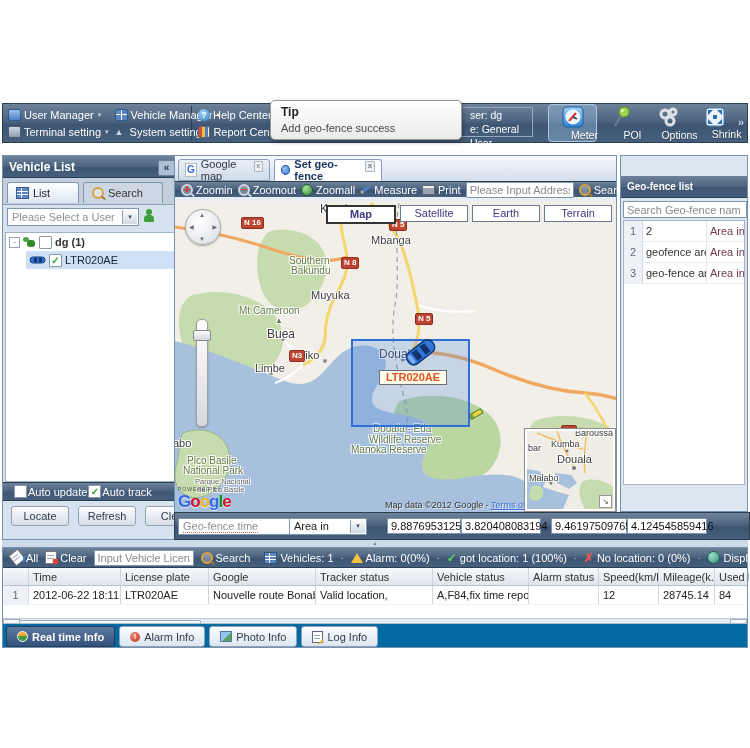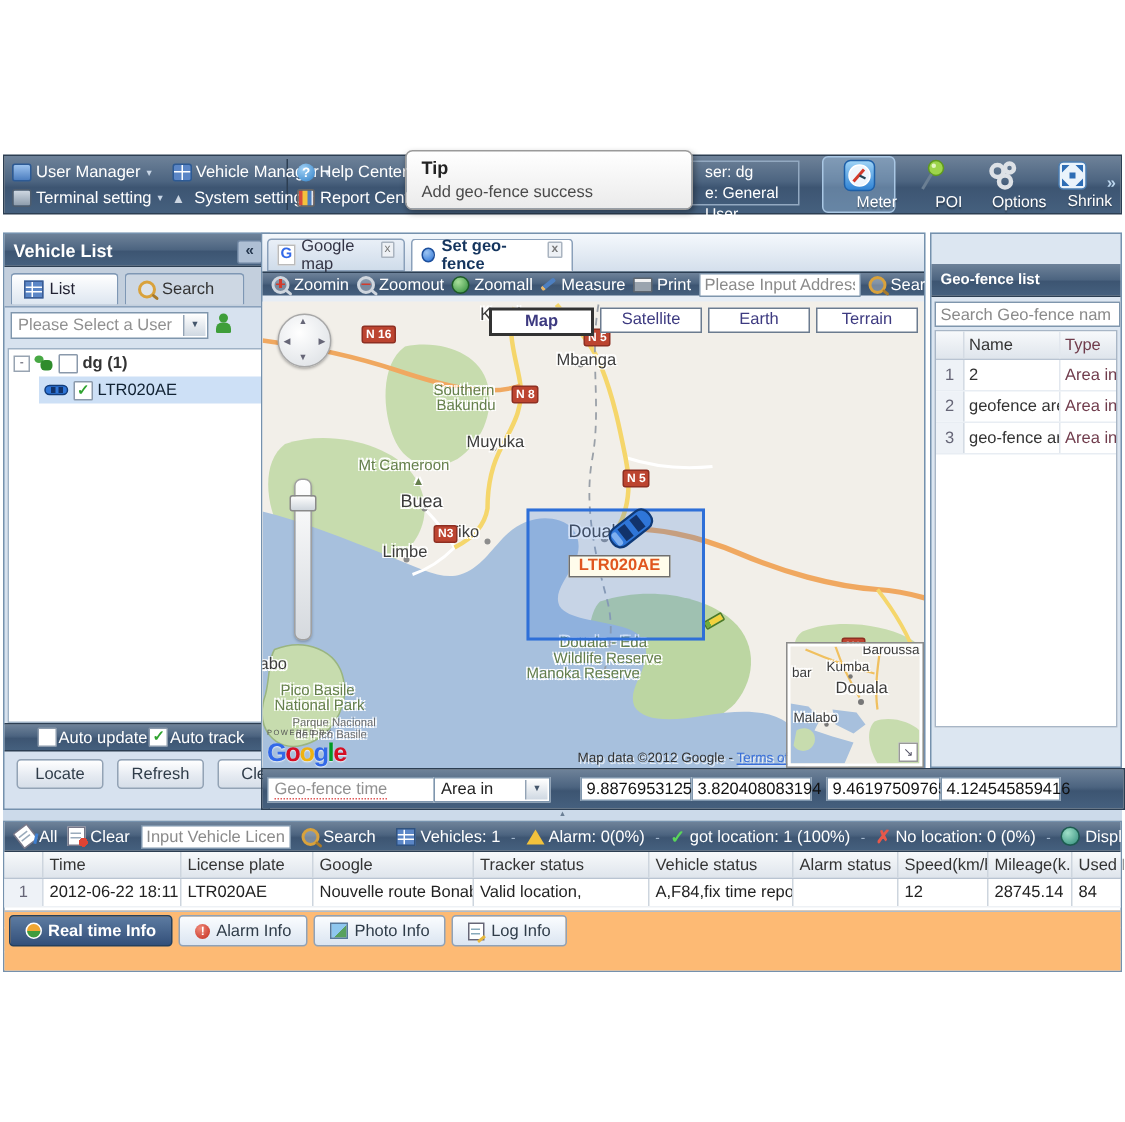--- a/index.html
+++ b/index.html
@@ -58,21 +58,21 @@
   .persona::before{content:"";position:absolute;left:3px;top:0;width:6px;height:6px;border-radius:50%;background:#3f9e3a;}
   .persona::after{content:"";position:absolute;left:1px;top:6px;width:10px;height:7px;border-radius:4px 4px 1px 1px;background:#3f9e3a;}
   #vtree{position:absolute;left:2px;top:76px;right:2px;height:248px;background:#fff;border:1px solid #9fb2c6;overflow:hidden;}
   .trow{display:flex;align-items:center;gap:3px;height:18px;padding-left:3px;white-space:nowrap;}
   .trow.sel{background:#cde0f6;}
   .expand{width:9px;height:9px;border:1px solid #98a4b2;background:#fff;font-size:8px;line-height:8px;text-align:center;color:#445;}
   .cb{display:inline-block;width:11px;height:11px;background:#fff;border:1px solid #8a99ab;border-radius:1px;text-align:center;font-size:10px;line-height:11px;color:#2fa32f;font-weight:bold;}
   .grp{display:inline-block;width:13px;height:12px;position:relative;}
   .grp::before{content:"";position:absolute;left:0;top:1px;width:6px;height:5px;border-radius:50%;background:#48a844;}
   .grp::after{content:"";position:absolute;left:4px;top:4px;width:8px;height:7px;border-radius:3px;background:#2f8c2c;}
-  #vauto{position:absolute;left:0;right:0;top:326px;height:19px;display:flex;align-items:center;gap:1px;padding-left:22px;box-sizing:border-box;}
+  #vauto{position:absolute;left:0;right:0;top:326px;height:19px;display:flex;align-items:center;gap:1px;padding-left:11px;box-sizing:border-box;}
   #vbuttons{position:absolute;left:0;right:0;top:350px;height:30px;display:flex;gap:9px;padding-left:8px;}
   #vbuttons .btn{height:18px;line-height:18px;padding:0 8px;min-width:40px;}
   
   #mpanel{left:174px;top:155px;width:443px;height:357px;background:#e6edf5;border:1px solid #7591ad;box-sizing:border-box;}
   #mtabs{position:absolute;left:0;right:0;top:0;height:25px;background:linear-gradient(180deg,#f4f8fc,#d4dfec);border-bottom:1px solid #7f9db9;}
   .mtab{position:absolute;top:3px;height:22px;border:1px solid #8aa0ba;border-radius:3px 3px 0 0;display:flex;align-items:center;gap:4px;padding:0 6px;box-sizing:border-box;cursor:pointer;}
   .mtab.off{background:linear-gradient(180deg,#e9eff7,#cfdcea);color:#334;}
   .mtab.on{background:#fff;border-bottom:1px solid #fff;font-weight:bold;color:#15355e;}
   .closebox{font-size:8px;color:#777;border:1px solid #aab4c0;background:#eef1f5;width:9px;height:9px;line-height:8px;text-align:center;border-radius:1px;margin-top:-8px;}
   .gicon{display:inline-block;width:12px;height:12px;background:#fff;border:1px solid #bbb;color:#3369e8;font-weight:bold;font-size:10px;line-height:12px;text-align:center;}
@@ -152,21 +152,21 @@
   #gridrow{top:38px;height:19px;background:#fff;line-height:19px;color:#222;border-bottom:1px solid #eef1f5;}
   .col{flex:none;padding-left:4px;border-right:1px solid #cdd5de;overflow:hidden;white-space:nowrap;box-sizing:border-box;}
   .c0{width:26px;padding-left:0;text-align:center;color:#667;}
   .c1{width:92px;}.c2{width:88px;}.c3{width:107px;}.c4{width:117px;}.c5{width:96px;}.c6{width:70px;}.c7{width:60px;}.c8{width:56px;}.c9{width:34px;border-right:none;}
   #gridrow .c0{background:#eef2f7;border-right:1px solid #d4dbe4;}
   
   #hscroll{position:absolute;left:0;right:0;top:70px;height:15px;background:#e4ebf2;border-top:1px solid #c3cdd8;border-bottom:1px solid #c3cdd8;}
   .scr-arrow{position:absolute;top:0;width:15px;height:13px;background:linear-gradient(180deg,#fbfcfe,#d7dfe9);border:1px solid #9fb0c4;color:#55687e;font-size:7px;line-height:13px;text-align:center;cursor:pointer;}
   #scr-thumb{position:absolute;left:16px;top:1px;width:180px;height:11px;background:linear-gradient(180deg,#fafcff,#cfdae8);border:1px solid #9fb0c4;border-radius:2px;cursor:pointer;}
   
-  #btabs{position:absolute;left:0;right:0;bottom:0;height:40px;background:#fdba74;border-top:1px solid #aebccb;padding-top:2px;box-sizing:border-box;display:flex;gap:4px;padding-left:3px;}
+  #btabs{position:absolute;left:0;right:0;bottom:0;height:24px;background:#0369a1;border-top:1px solid #aebccb;padding-top:2px;box-sizing:border-box;display:flex;gap:4px;padding-left:3px;}
   .btab{height:19px;line-height:18px;border-radius:3px;border:1px solid #8fa2b8;display:flex;align-items:center;gap:4px;padding:0 10px;background:linear-gradient(180deg,#fbfdff,#dbe5f1);color:#2f3c49;cursor:pointer;}
   .btab.on{background:linear-gradient(180deg,#5d7ba1,#33507a);border-color:#24405e;color:#fff;font-weight:bold;}
   .ic-hour{display:inline-block;width:9px;height:9px;border-radius:50%;background:linear-gradient(180deg,#f0a632 50%,#3f9c3f 50%);border:1px solid #fff;}
   .ic-alarm{display:inline-block;width:10px;height:10px;border-radius:50%;background:radial-gradient(circle at 35% 30%,#f08a7a,#c22a1c);color:#fff;font-size:8px;font-weight:bold;line-height:10px;text-align:center;}
   .ic-photo{display:inline-block;width:10px;height:9px;background:linear-gradient(135deg,#8ec7ef 55%,#58a15f 55%);border:1px solid #56799c;}
   .ic-log{display:inline-block;width:9px;height:10px;background:linear-gradient(#8ab,#8ab) 1px 3px/6px 1px no-repeat,linear-gradient(#8ab,#8ab) 1px 6px/6px 1px no-repeat,#fff;border:1px solid #667;position:relative;}
   .ic-log::after{content:"";position:absolute;right:-2px;bottom:-1px;width:6px;height:2px;background:#e8b93c;transform:rotate(-40deg);}
 </style>
 </head>
 <body>
@@ -490,25 +490,20 @@
     <div class="coord" style="left:212px;width:66px;">9.8876953125</div>
     <div class="coord" style="left:286px;width:72px;">3.820408083194</div>
     <div class="coord" style="left:376px;width:68px;" able="true">9.461975097656</div>
     <div class="coord" style="left:452px;width:72px;">4.124545859416</div>
   </div>
 
   <div id="gpanel" class="abs">
     <div id="ghead"><span>Geo-fence list</span></div>
     <input id="gsearch" type="text" placeholder="Search Geo-fence nam" style="">
     <div id="gtable">
-      <div class="grow hd">
-        <span class="gc-num"></span>
-        <span class="gc-name">Name</span>
-        <span class="gc-type">Type</span>
-      </div>
       <div class="grow">
         <span class="gc-num">1</span>
         <span class="gc-name">2</span>
         <span class="gc-type">Area in</span>
       </div>
       <div class="grow">
         <span class="gc-num">2</span>
         <span class="gc-name">geofence are...</span>
         <span class="gc-type">Area in</span>
       </div>

